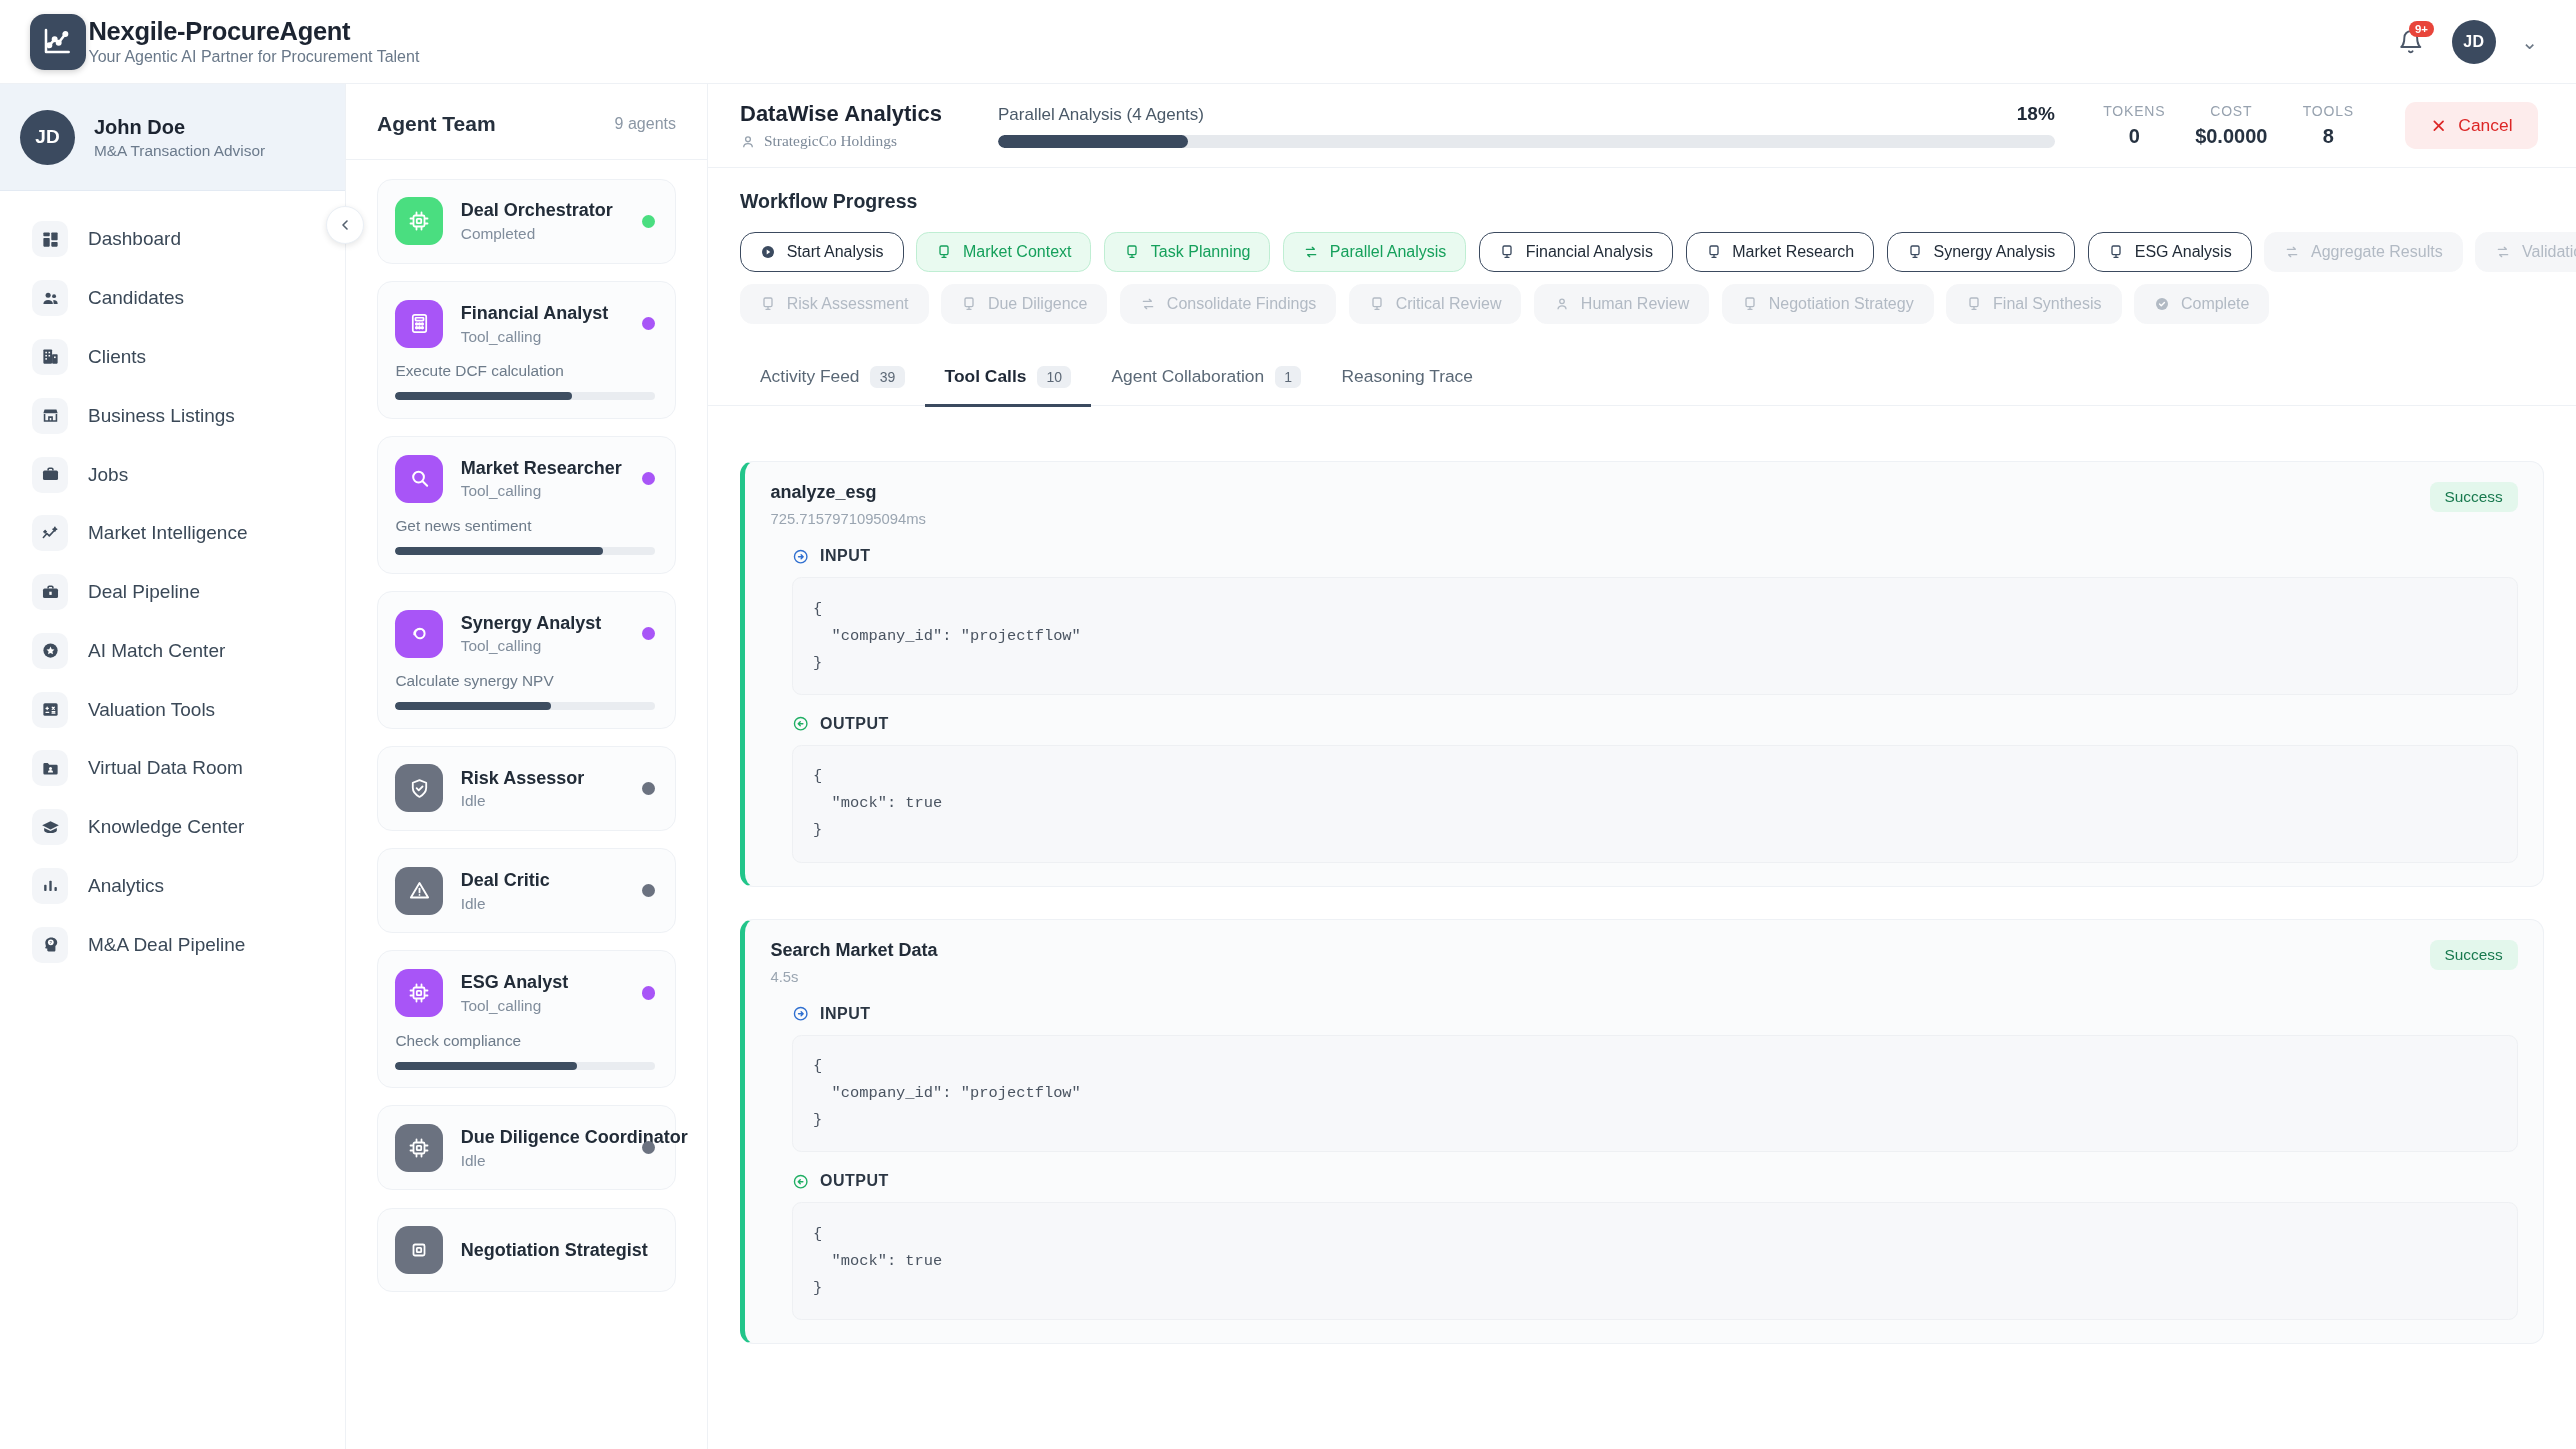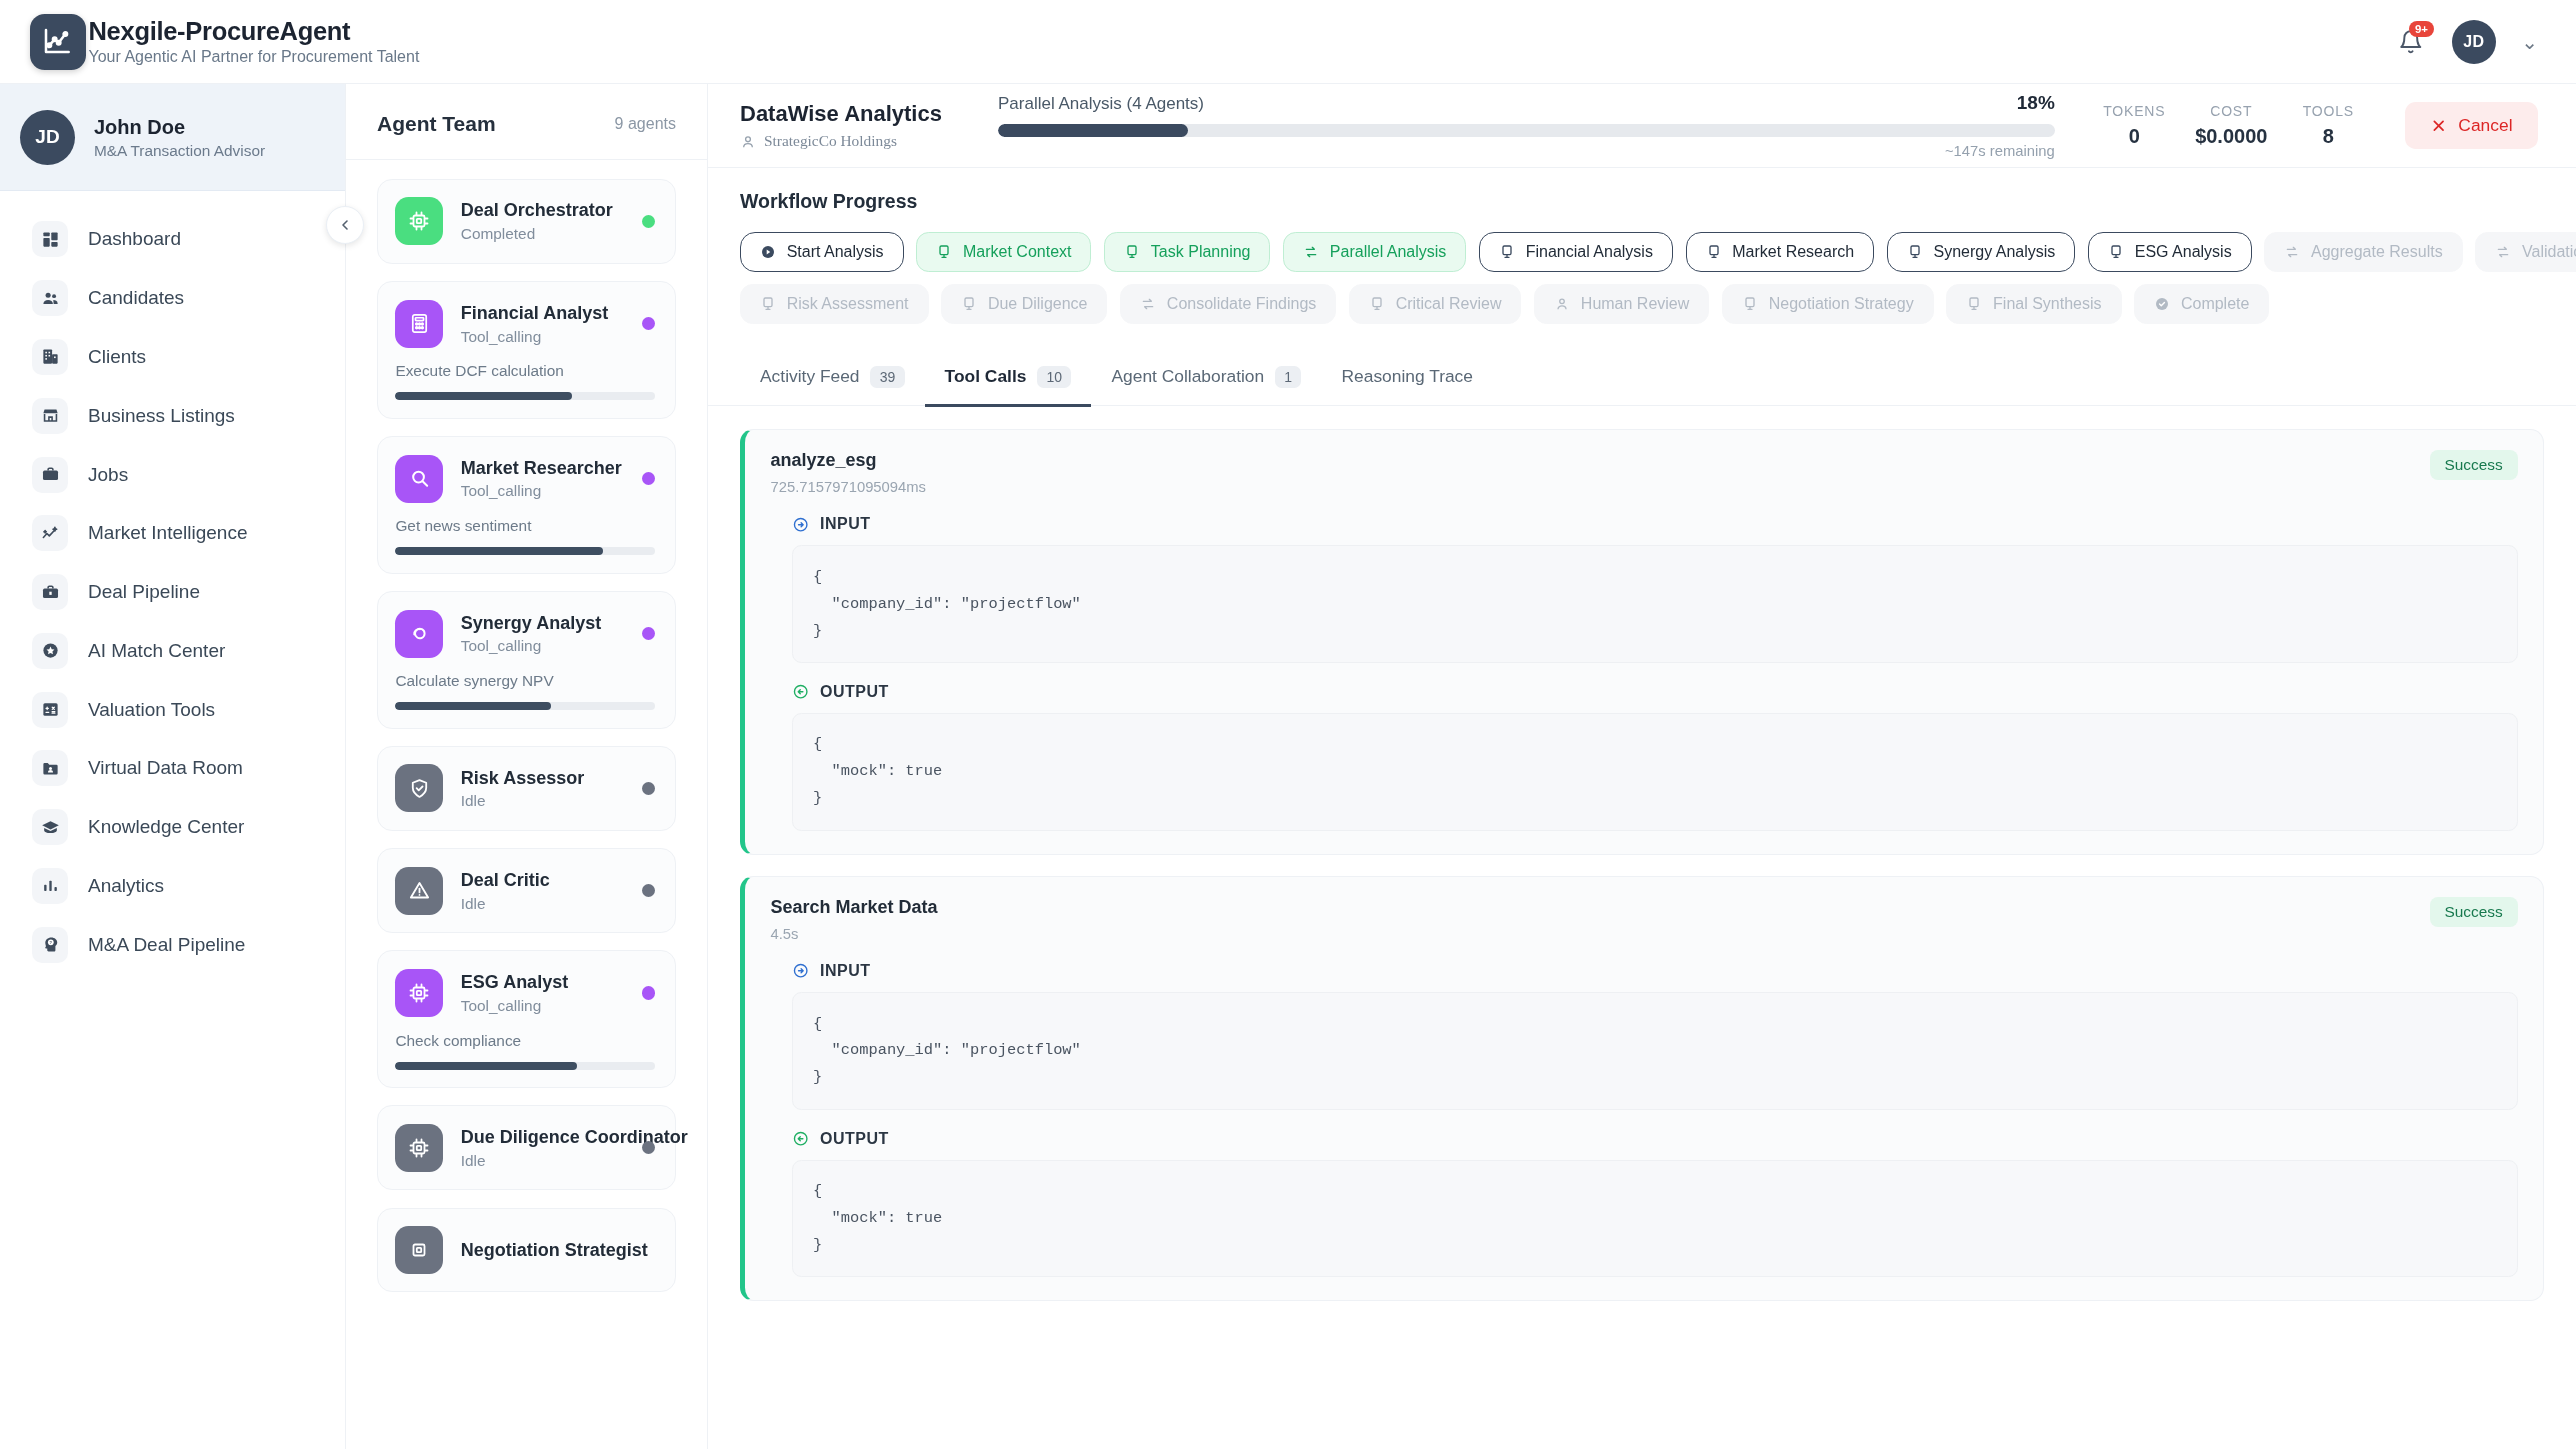--- a/index.html
+++ b/index.html
@@ -173,20 +173,21 @@
     background: #eceff3; color: #5c6876; border-radius: 6.7px;
     padding: 2.7px 9.4px; font-size: 14px; font-weight: 400;
   }
 
   
   .calls { padding: 23px 32px 0 32px; overflow: hidden; flex: 1; }
   .call {
     border: 1.3px solid #eef1f5; border-left: 5.4px solid #22c58a;
     border-radius: 13.4px; background: #fafbfc; padding: 20px 25.5px 23px 25.5px;
     margin-bottom: 21.5px;
+    margin-top: 32px;
   }
   .call-head { display: flex; align-items: flex-start; }
   .call-name { font-size: 18px; font-weight: 700; color: #222c38; }
   .call-dur { font-size: 14.8px; color: #9aa5b1; margin-top: 8px; }
   .status-badge {
     margin-left: auto; background: #e3f7ec; color: #18794e;
     border-radius: 8px; padding: 6px 14.8px; font-size: 15.4px;
   }
   .io { margin-top: 20px; padding-left: 21.5px; }
   .io-label { display: flex; align-items: center; gap: 10.7px; font-size: 16px; font-weight: 700; color: #2b3643; letter-spacing: 0.5px; }
@@ -578,21 +579,20 @@
           </div>
         </div>
         <div class="progress-block">
           <div class="progress-top">
             <span class="progress-stage">Parallel Analysis (4 Agents)</span>
             <span class="progress-pct">18%</span>
           </div>
           <div class="progress-track">
             <div class="progress-fill" style="width:18%"></div>
           </div>
-          <div class="progress-eta">~147s remaining</div>
         </div>
         <div class="metrics">
           <div class="metric">
             <div class="metric-k">TOKENS</div>
             <div class="metric-v">0</div>
           </div>
           <div class="metric">
             <div class="metric-k">COST</div>
             <div class="metric-v">$0.0000</div>
           </div>

